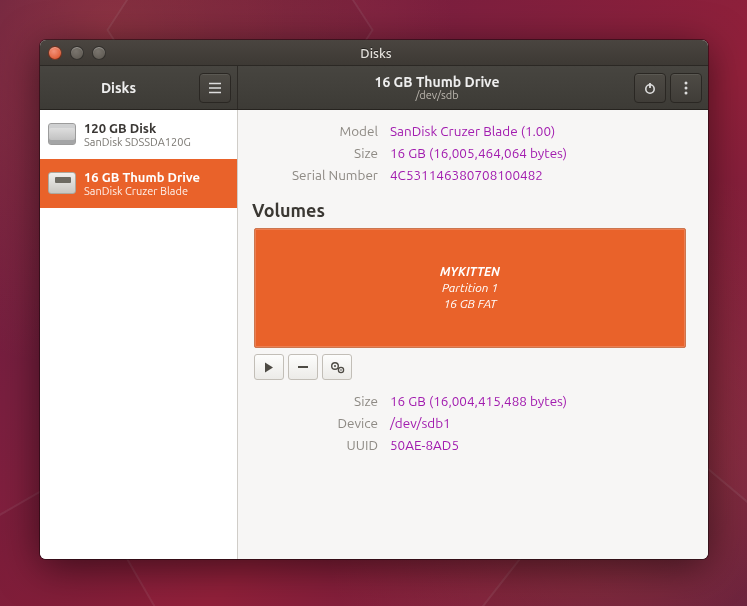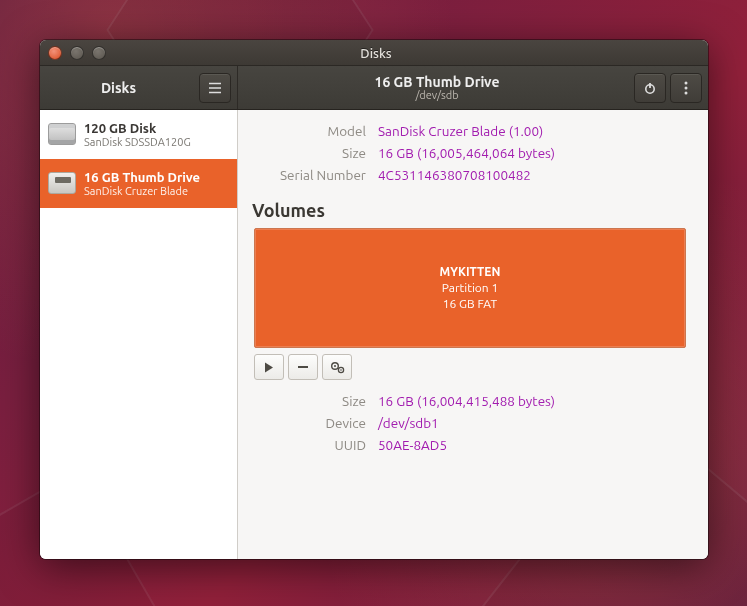--- a/index.html
+++ b/index.html
@@ -75,35 +75,36 @@
   .drive .icon{width:28px;height:22px;border-radius:3px;flex:none;}
   .drive .icon.hdd{background:linear-gradient(#e7e7e7,#b9b9b9);border:1px solid #9c9c9c;box-shadow:inset 0 4px #cfd0d1, inset 0 -4px #a4a5a6;}
   .drive .icon.usb{background:linear-gradient(#f0efed,#c9c7c2);border:1px solid #aba89f;position:relative;}
   .drive .icon.usb::after{content:"";position:absolute;left:6px;top:4px;width:16px;height:6px;background:#6d6a62;border-radius:1px;}
   .drive .name{font-weight:700;font-size:13px;line-height:1.15;}
   .drive .sub{font-size:11px;opacity:.9;}
   .drive:not(.selected) .name{color:#3a3734;}
   .drive:not(.selected) .sub{color:#6b6862;}
 
   .main{flex:1;background:#f7f6f5;overflow:auto;padding:10px 18px 16px 0;}
-  table.props{border-collapse:collapse;margin-bottom:8px;}
+  table.props{border-collapse:collapse;margin-bottom:8px;margin-left:12px;}
   table.props td{padding:3px 6px;vertical-align:top;font-size:13.5px;}
   table.props td.k{color:#8e8a84;text-align:right;width:134px;}
   table.props td.v{color:#a21caf;}
   .section{font-weight:700;color:#3b3833;padding:6px 0 6px 14px;font-size:18px;}
 
   .volbox{
     margin:2px 4px 4px 16px;
     height:120px;
     background:#e9622a;
     border:1px solid #cc764f;
     border-radius:2px;
     display:flex;align-items:center;justify-content:center;
     color:#fff;text-align:center;font-size:12px;line-height:1.35;
     box-shadow:inset 0 0 0 1px rgba(255,255,255,.18);
+    font-style:italic;
   }
   .volbox .v1{font-weight:600;}
   .toolbar{display:flex;gap:4px;margin:6px 4px 10px 16px;}
   .tbutton{
     width:30px;height:26px;border:1px solid #c2beb7;border-radius:3px;
     background:linear-gradient(#fdfdfc,#ecebe8);
     display:flex;align-items:center;justify-content:center;color:#4d4a44;cursor:pointer;
   }
   svg{display:block}
 </style>

